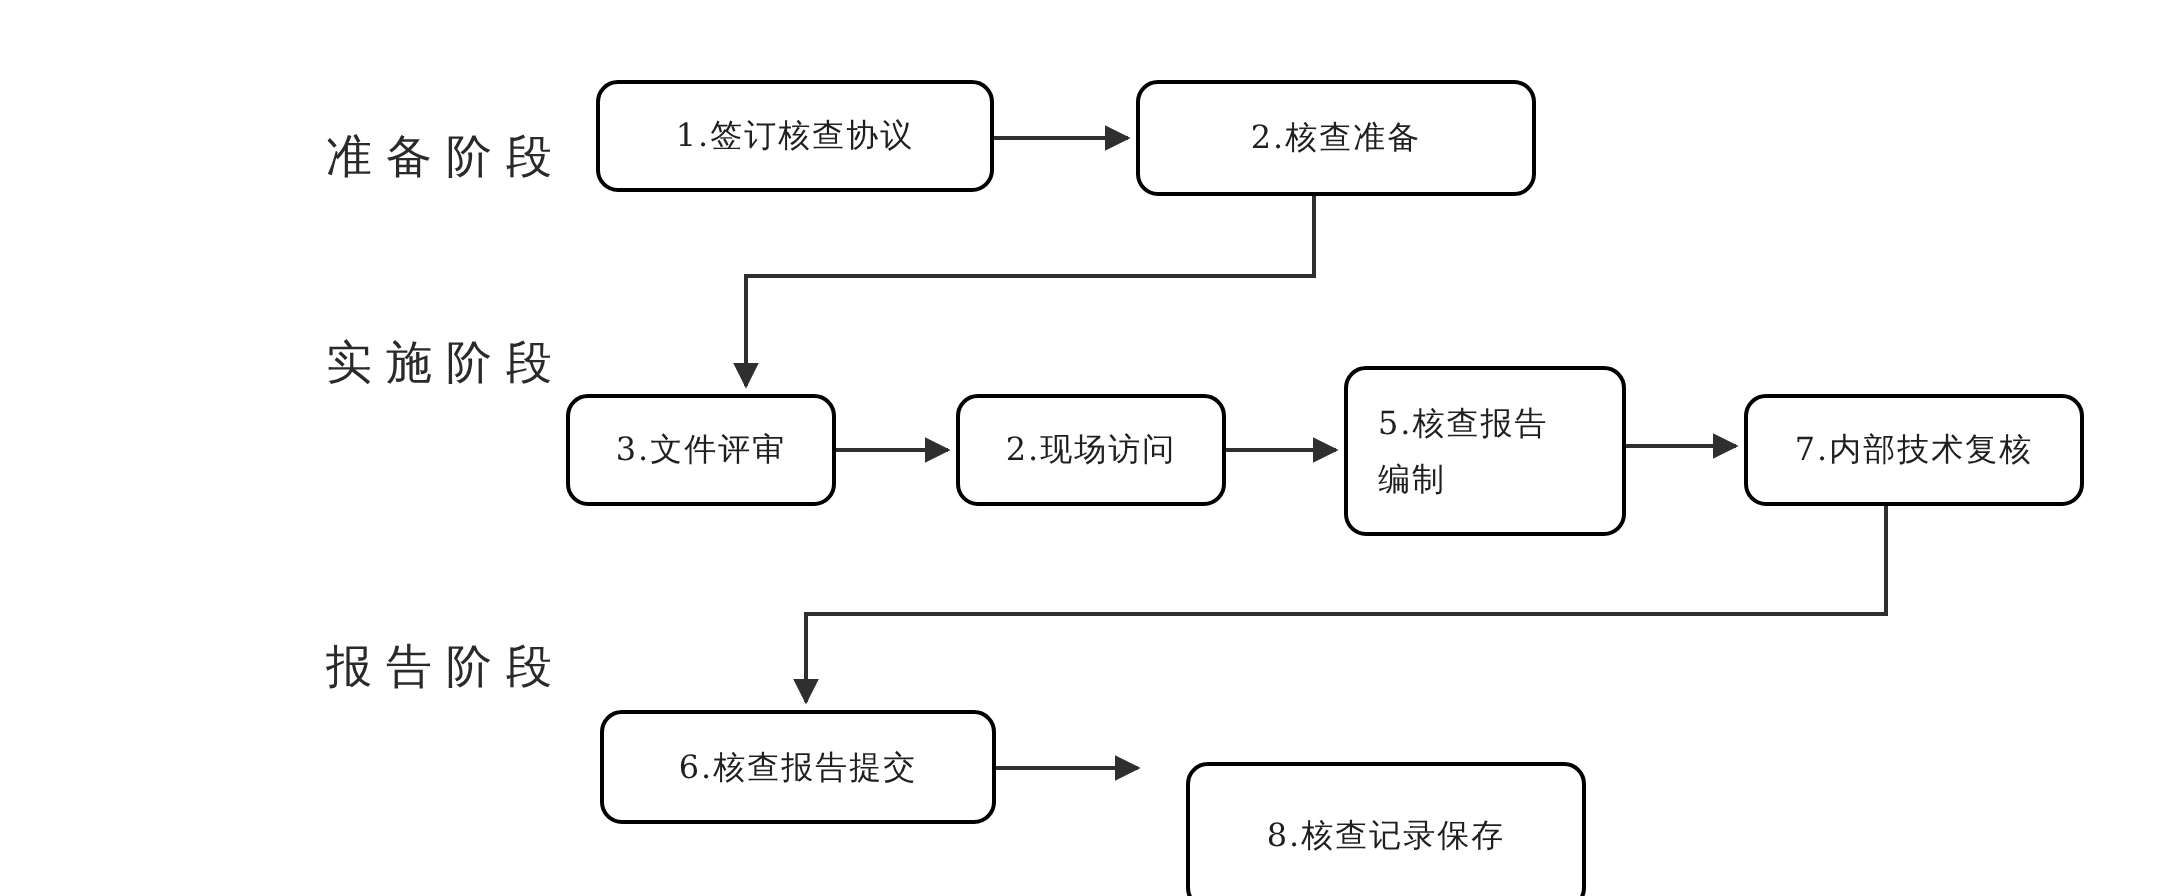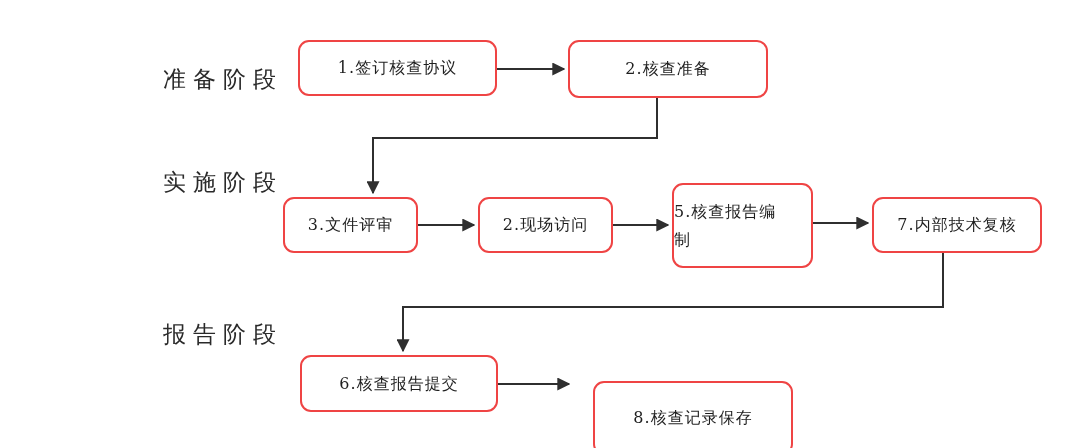--- a/index.html
+++ b/index.html
@@ -20,41 +20,42 @@
     position: absolute;
     left: 0;
     top: 0;
     width: 1080px;
     height: 448px;
     z-index: 1;
   }
   .step-box {
     position: absolute;
     box-sizing: border-box;
-    border: 2px solid #ef4444;
+    border: 2px solid #000000;
     border-radius: 11px;
     background: #ffffff;
     color: #1f1f1f;
     font-size: 16px;
     line-height: 28px;
     display: flex;
     align-items: center;
     justify-content: center;
     text-align: center;
     z-index: 2;
     letter-spacing: 1px;
   }
   .b1 { left: 298px; top: 40px;  width: 199px; height: 56px; }
   .b2 { left: 568px; top: 40px;  width: 200px; height: 58px; }
   .b3 { left: 283px; top: 197px; width: 135px; height: 56px; }
   .b4 { left: 478px; top: 197px; width: 135px; height: 56px; }
   .b5 {
     left: 672px; top: 183px; width: 141px; height: 85px;
     justify-content: flex-start;
     text-align: left;
+    padding-left: 15px;
     padding-right: 32px;
   }
   .b6 { left: 872px; top: 197px; width: 170px; height: 56px; }
   .b7 { left: 300px; top: 355px; width: 198px; height: 57px; }
   .b8 { left: 593px; top: 355px; width: 200px; height: 74px; margin-top: 26px; }
   .phase-label {
     position: absolute;
     left: 163px;
     width: 130px;
     height: 30px;

